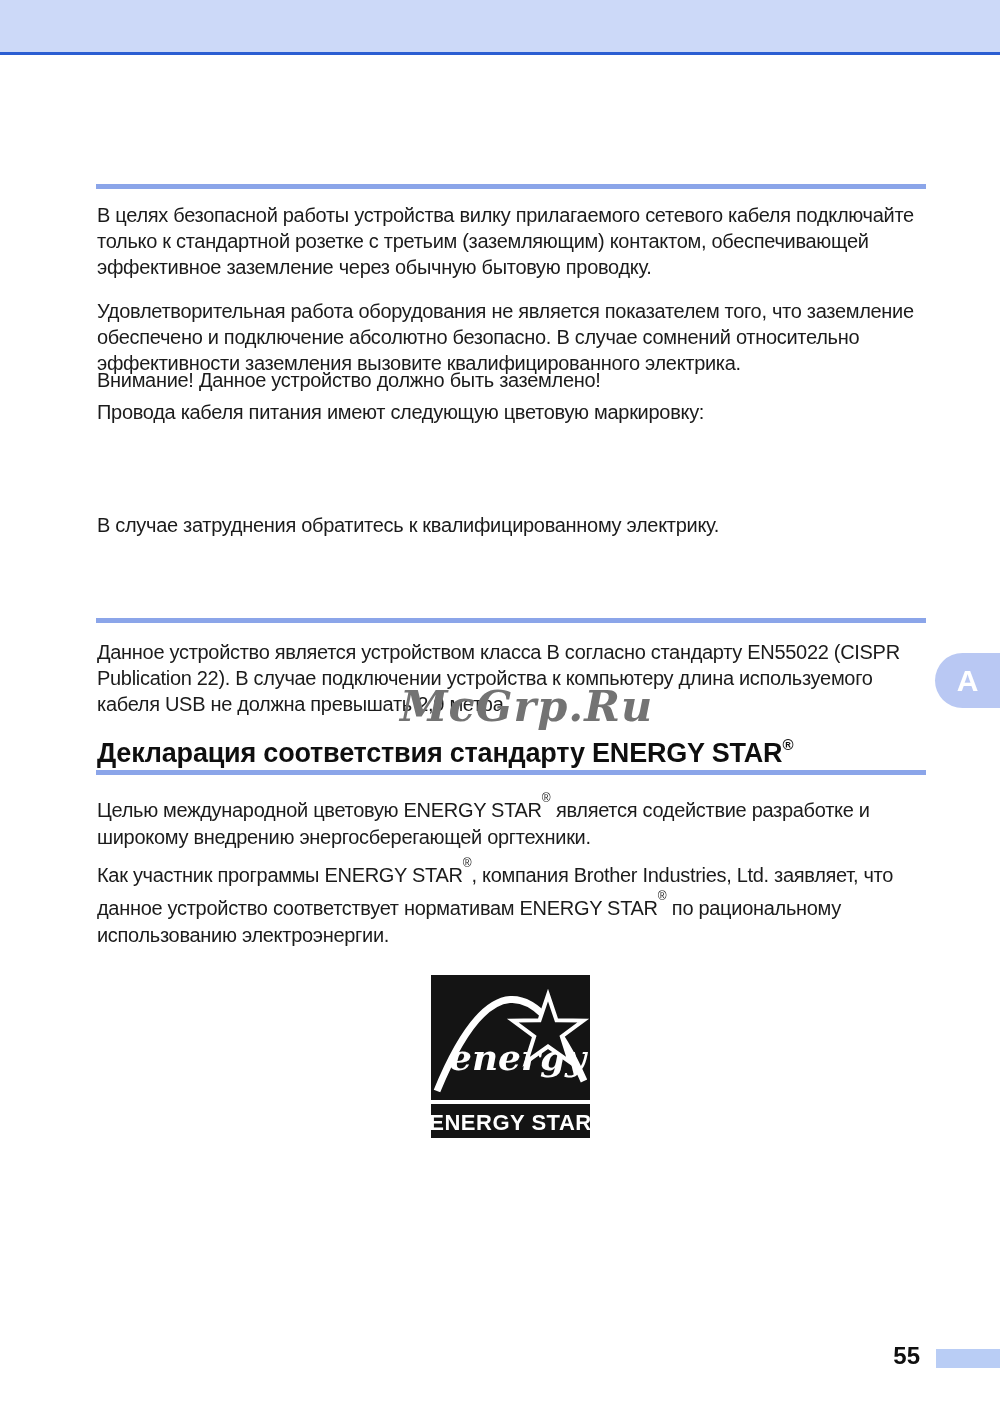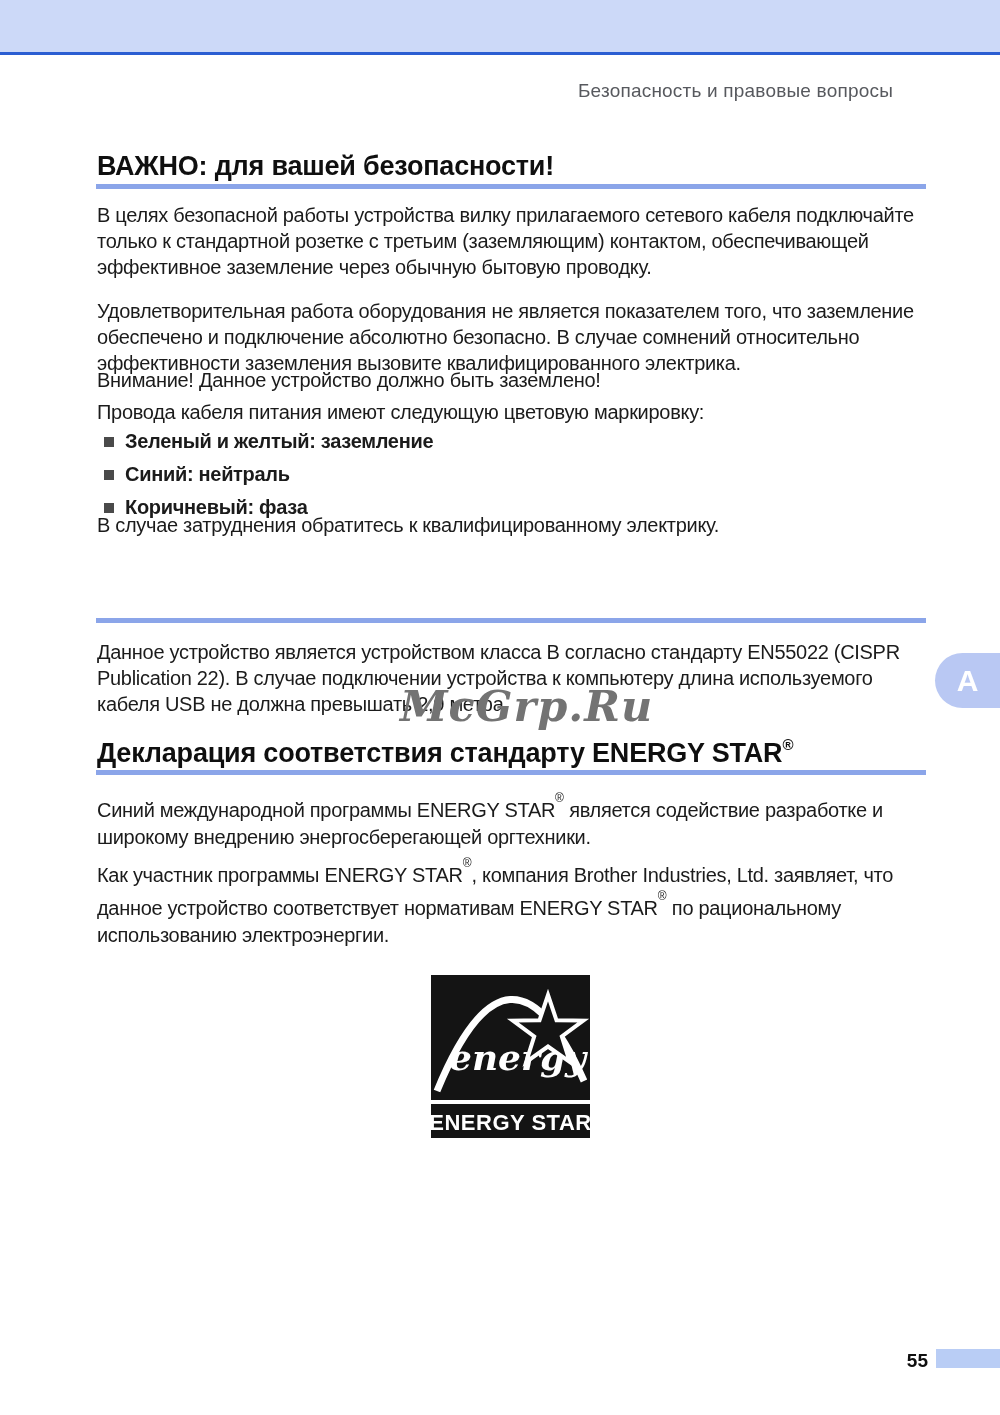--- a/index.html
+++ b/index.html
@@ -45,83 +45,66 @@
     font-size:43px;color:#737373;letter-spacing:1px;z-index:5;text-align:right;
   }
   .a-tab{
     position:absolute;left:935px;top:653px;width:65px;height:55px;
     background:#b9c8f3;border-radius:28px 0 0 28px;
     display:flex;align-items:center;justify-content:center;
     color:#ffffff;font-weight:bold;font-size:30px;
   }
   .energy-logo{position:absolute;left:431px;top:975px;}
   .page-number{
-    position:absolute;top:1342px;right:72px;font-size:19px;font-weight:bold;
+    position:absolute;top:1342px;right:80px;font-size:24px;font-weight:bold;
     color:#0f0f0f;
-    margin-top:8px;
   }
   .footer-bar{
     position:absolute;left:936px;top:1349px;width:64px;height:19px;
     background:#b9cdf5;
   }
 </style>
 </head>
 <body>
 
 <div class="page">
 
   <div class="top-band"></div>
 
-  <div class="running-header">Безопасность и правовые вопросы</div>
 
-  <div class="heading" style="top:151px">ВАЖНО: для вашей безопасности!</div>
   <div class="rule" style="top:184px"></div>
 
   <p class="para" style="top:202px">В целях безопасной работы устройства вилку прилагаемого сетевого кабеля подключайте только к стандартной розетке с третьим (заземляющим) контактом, обеспечивающей эффективное заземление через обычную бытовую проводку.</p>
 
   <p class="para" style="top:298px">Удовлетворительная работа оборудования не является показателем того, что заземление обеспечено и подключение абсолютно безопасно. В случае сомнений относительно эффективности заземления вызовите квалифицированного электрика.</p>
 
   <p class="para bold" style="top:367px">Внимание! Данное устройство должно быть заземлено!</p>
 
   <p class="para" style="top:399px">Провода кабеля питания имеют следующую цветовую маркировку:</p>
 
-  <ul class="bullets">
-    <li>
-      <span class="sq"></span>
-      <span>Зеленый и желтый: заземление</span>
-    </li>
-    <li>
-      <span class="sq"></span>
-      <span>Синий: нейтраль</span>
-    </li>
-    <li>
-      <span class="sq"></span>
-      <span>Коричневый: фаза</span>
-    </li>
-  </ul>
 
   <p class="para" style="top:512px">В случае затруднения обратитесь к квалифицированному электрику.</p>
 
   <div class="rule" style="top:618px"></div>
 
   <p class="para" style="top:639px">Данное устройство является устройством класса B согласно стандарту EN55022 (CISPR Publication 22). В случае подключении устройства к компьютеру длина используемого кабеля USB не должна превышать 2,0 метра.</p>
 
   <div class="watermark">McGrp.Ru</div>
 
   <div class="a-tab">
     <span>A</span>
   </div>
 
   <div class="heading" style="top:738px">
     <span>Декларация соответствия стандарту ENERGY STAR</span><sup>®</sup>
   </div>
   <div class="rule" style="top:770px"></div>
 
   <p class="para" style="top:792px;line-height:27px">
-    <span>Синий международной программы ENERGY STAR</span><sup class="reg">®</sup><span> является содействие разработке и широкому внедрению энергосберегающей оргтехники.</span>
+    <span>Целью международной цветовую ENERGY STAR</span><sup class="reg">®</sup><span> является содействие разработке и широкому внедрению энергосберегающей оргтехники.</span>
   </p>
 
   <p class="para" style="top:856px;line-height:28px">
     <span>Как участник программы ENERGY STAR</span><sup class="reg">®</sup><span>, компания Brother Industries, Ltd. заявляет, что данное устройство соответствует нормативам ENERGY STAR</span><sup class="reg">®</sup><span> по рациональному использованию электроэнергии.</span>
   </p>
 
   <svg class="energy-logo" width="159" height="166" viewBox="0 0 159 166">
     <rect x="0" y="0" width="159" height="125" fill="#141414"></rect>
     <path d="M6,116 Q79,-62 153,106" fill="none" stroke="#ffffff" stroke-width="7"></path>
     <text x="18" y="95" font-family="DejaVu Serif, serif" font-style="italic" font-weight="bold" font-size="36" fill="#ffffff">energy</text>

